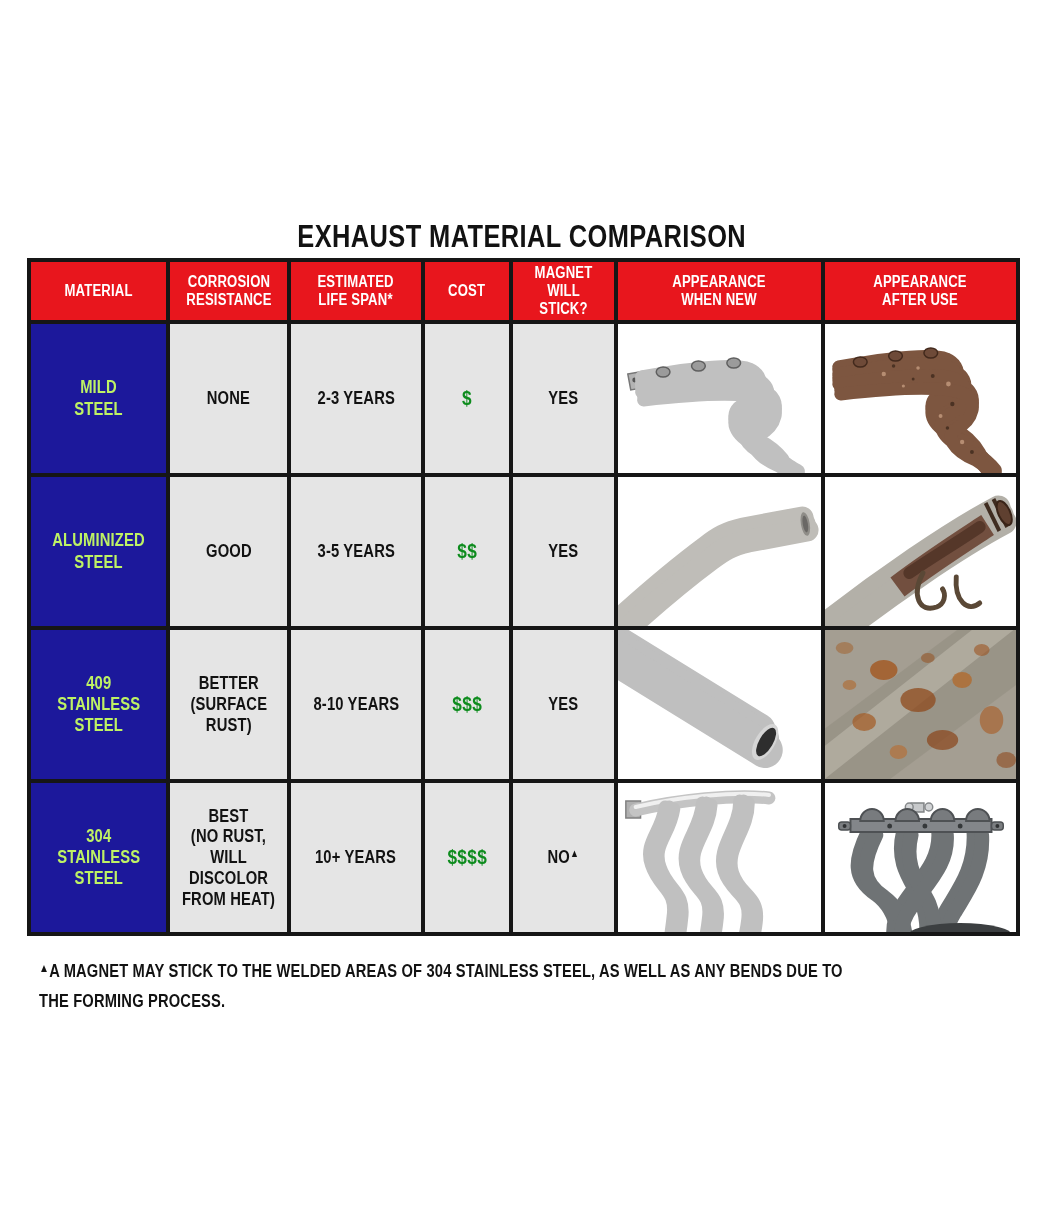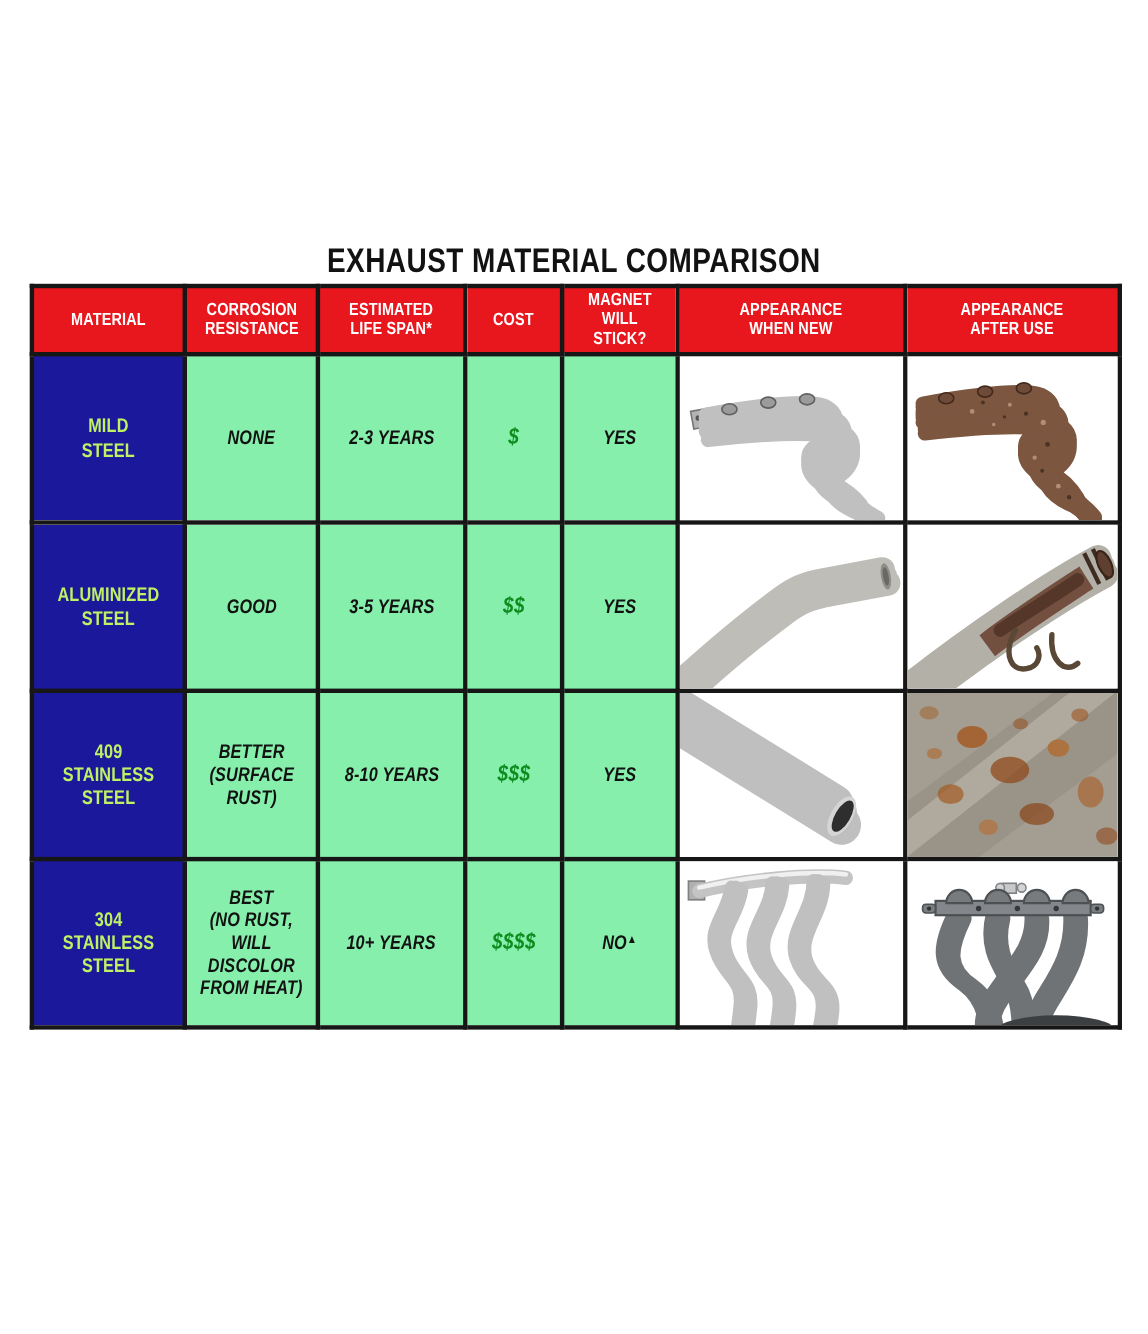--- a/index.html
+++ b/index.html
@@ -21,21 +21,21 @@
   table.cmp th, table.cmp td { border:4px solid #161616; vertical-align:middle; text-align:center; overflow:hidden; }
   thead tr { height:62px; }
   tbody tr { height:153px; }
 
   th.hdr { background:#e8161d; color:#ffffff; }
   th.hdr .cnd { font-size:16px; line-height:1.12; }
 
   td.mat { background:#1c189b; color:#bef264; }
   td.mat .cnd { font-size:18px; line-height:1.18; }
 
-  td.val { background:#86efac; color:#121212;font-style:italic; }
+  td.val { background:#e5e5e5; color:#121212; }
   td.val .cnd { font-size:18px; line-height:1.15; }
 
   td.cost { color:#0e8c1e; }
   td.cost .cnd { font-size:21px; letter-spacing:.5px; }
 
   sup.mk { font-size:11px; vertical-align:6px; }
 
   td.img-cell { padding:0; background:#ffffff; }
   .imgwrap { width:100%; height:149px; position:relative; overflow:hidden; background:#fff; }
   .imgwrap svg { position:absolute; left:0; top:0; width:100%; height:100%; display:block; }
@@ -301,15 +301,18 @@
                 <circle cx="176" cy="43" r="2" fill="#303234"></circle>
             </svg>
           </div>
         </td>
       </tr>
 
     </tbody>
   </table>
 
   <div class="footnotes">
+    <div class="fn-line">
+      <span class="cnd-left"><span class="fn-mk2">▲</span><span>A MAGNET MAY STICK TO THE WELDED AREAS OF 304 STAINLESS STEEL, AS WELL AS ANY BENDS DUE TO THE FORMING PROCESS.</span></span>
+    </div>
   </div>
 
 </div>
 
 </body></html>

